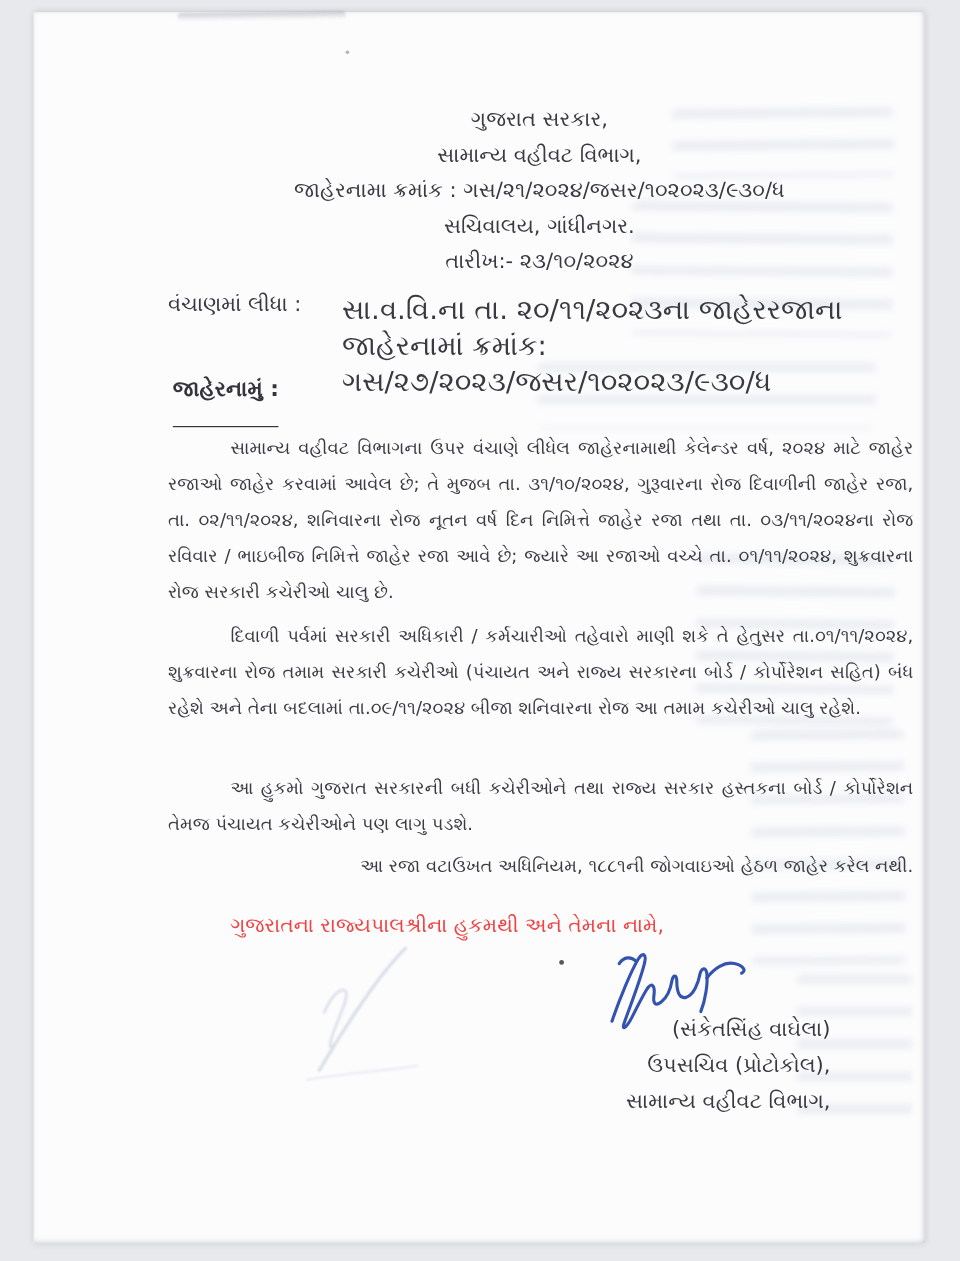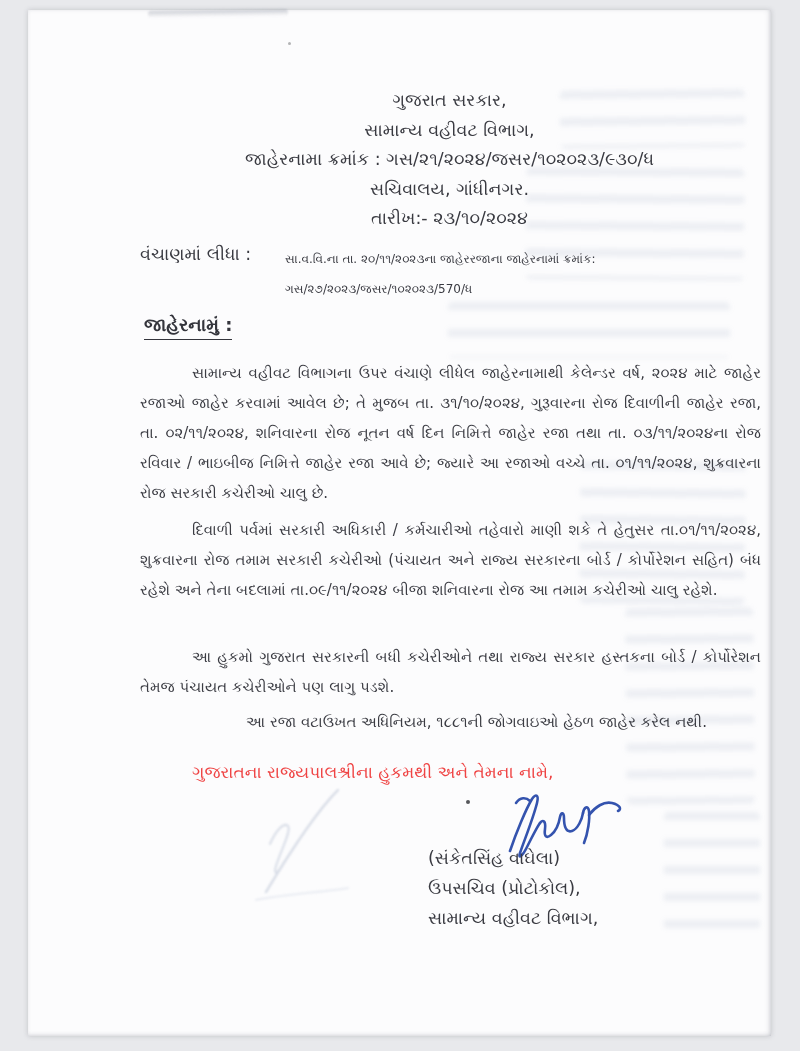--- a/index.html
+++ b/index.html
@@ -22,49 +22,49 @@
 
   
   .header-block {
     position: absolute; left: 112px; top: 76px; width: 619px;
     text-align: center; font-size: 17.5px; line-height: 29.6px;
     color: #393a41;
   }
 
   
   .ref-label { position: absolute; left: 112px; top: 234px; font-size: 17.5px; color: #393a41; text-align: center; }
-  .ref-body  { position: absolute; left: 257px; top: 234px; width: 480px; font-size: 12px; line-height: 30px; color: #393a41; }
+  .ref-body  { position: absolute; left: 257px; top: 234px; width: 480px; font-size: 23px; line-height: 30px; color: #393a41; }
 
   
   .subject-heading {
     position: absolute; left: 116px; top: 304px;
     font-size: 18px; font-weight: bold; color: #34353c;
   }
   .subject-heading span {
-    display: inline-block; border-bottom: 1.6px solid #34353c; padding-bottom: 3px;
+    display: inline-block; border-bottom: 1.6px solid #34353c; padding-bottom: 20px;
   }
 
   
   .para {
     position: absolute; left: 112px; width: 621px;
     font-size: 15px; line-height: 30px;
     text-align: justify; text-indent: 52px;
     color: #3b3c43;
   }
   .para-1 { top: 348px; }
   .para-2 { top: 505px; }
   .para-3 { top: 632px; }
-  .para-4 { top: 697px; text-align: center; }
+  .para-4 { top: 697px; text-align: right; }
   .closing-line { position: absolute; left: 164px; top: 752px; font-size: 17px; color: #ef4444; }
 
   
   .signature-svg { position: absolute; left: 468px; top: 779px; width: 132px; height: 70px; }
   .signature-block {
     position: absolute; left: 400px; top: 833px; width: 264px;
-    text-align: left; font-size: 17.5px; line-height: 30px; color: #393a41;
+    text-align: right; font-size: 17.5px; line-height: 30px; color: #393a41;
   }
 
   
   .footer-path {
     position: absolute; left: 112px; top: 952px;
     font-size: 9.5px; color: #4c4d52; letter-spacing: 0.1px;
   }
 
   
   .bleed {
@@ -115,21 +115,21 @@
       <div>ગુજરાત સરકાર,</div>
       <div>સામાન્ય વહીવટ વિભાગ,</div>
       <div>જાહેરનામા ક્રમાંક : ગસ/૨૧/૨૦૨૪/જસર/૧૦૨૦૨૩/૯૩૦/ધ</div>
       <div>સચિવાલય, ગાંધીનગર.</div>
       <div>તારીખ:- ૨૩/૧૦/૨૦૨૪</div>
     </div>
 
     <div class="ref-label">વંચાણમાં લીધા :</div>
     <div class="ref-body">
       <div>સા.વ.વિ.ના તા. ૨૦/૧૧/૨૦૨૩ના જાહેરરજાના જાહેરનામાં ક્રમાંક:</div>
-      <div>ગસ/૨૭/૨૦૨૩/જસર/૧૦૨૦૨૩/570/ધ</div>
+      <div>ગસ/૨૭/૨૦૨૩/જસર/૧૦૨૦૨૩/૯૩૦/ધ</div>
     </div>
 
     <div class="subject-heading">
       <span>જાહેરનામું :</span>
     </div>
 
     <p class="para para-1">સામાન્ય વહીવટ વિભાગના ઉપર વંચાણે લીધેલ જાહેરનામાથી કેલેન્ડર વર્ષ, ૨૦૨૪ માટે જાહેર રજાઓ જાહેર કરવામાં આવેલ છે; તે મુજબ તા. ૩૧/૧૦/૨૦૨૪, ગુરૂવારના રોજ દિવાળીની જાહેર રજા, તા. ૦૨/૧૧/૨૦૨૪, શનિવારના રોજ નૂતન વર્ષ દિન નિમિત્તે જાહેર રજા તથા તા. ૦૩/૧૧/૨૦૨૪ના રોજ રવિવાર / ભાઇબીજ નિમિત્તે જાહેર રજા આવે છે; જ્યારે આ રજાઓ વચ્ચે તા. ૦૧/૧૧/૨૦૨૪, શુક્રવારના રોજ સરકારી કચેરીઓ ચાલુ છે.</p>
     <p class="para para-2">દિવાળી પર્વમાં સરકારી અધિકારી / કર્મચારીઓ તહેવારો માણી શકે તે હેતુસર તા.૦૧/૧૧/૨૦૨૪, શુક્રવારના રોજ તમામ સરકારી કચેરીઓ (પંચાયત અને રાજ્ય સરકારના બોર્ડ / કોર્પોરેશન સહિત) બંધ રહેશે અને તેના બદલામાં તા.૦૯/૧૧/૨૦૨૪ બીજા શનિવારના રોજ આ તમામ કચેરીઓ ચાલુ રહેશે.</p>
     <p class="para para-3">આ હુકમો ગુજરાત સરકારની બધી કચેરીઓને તથા રાજ્ય સરકાર હસ્તકના બોર્ડ / કોર્પોરેશન તેમજ પંચાયત કચેરીઓને પણ લાગુ પડશે.</p>
     <p class="para para-4">આ રજા વટાઉખત અધિનિયમ, ૧૮૮૧ની જોગવાઇઓ હેઠળ જાહેર કરેલ નથી.</p>

